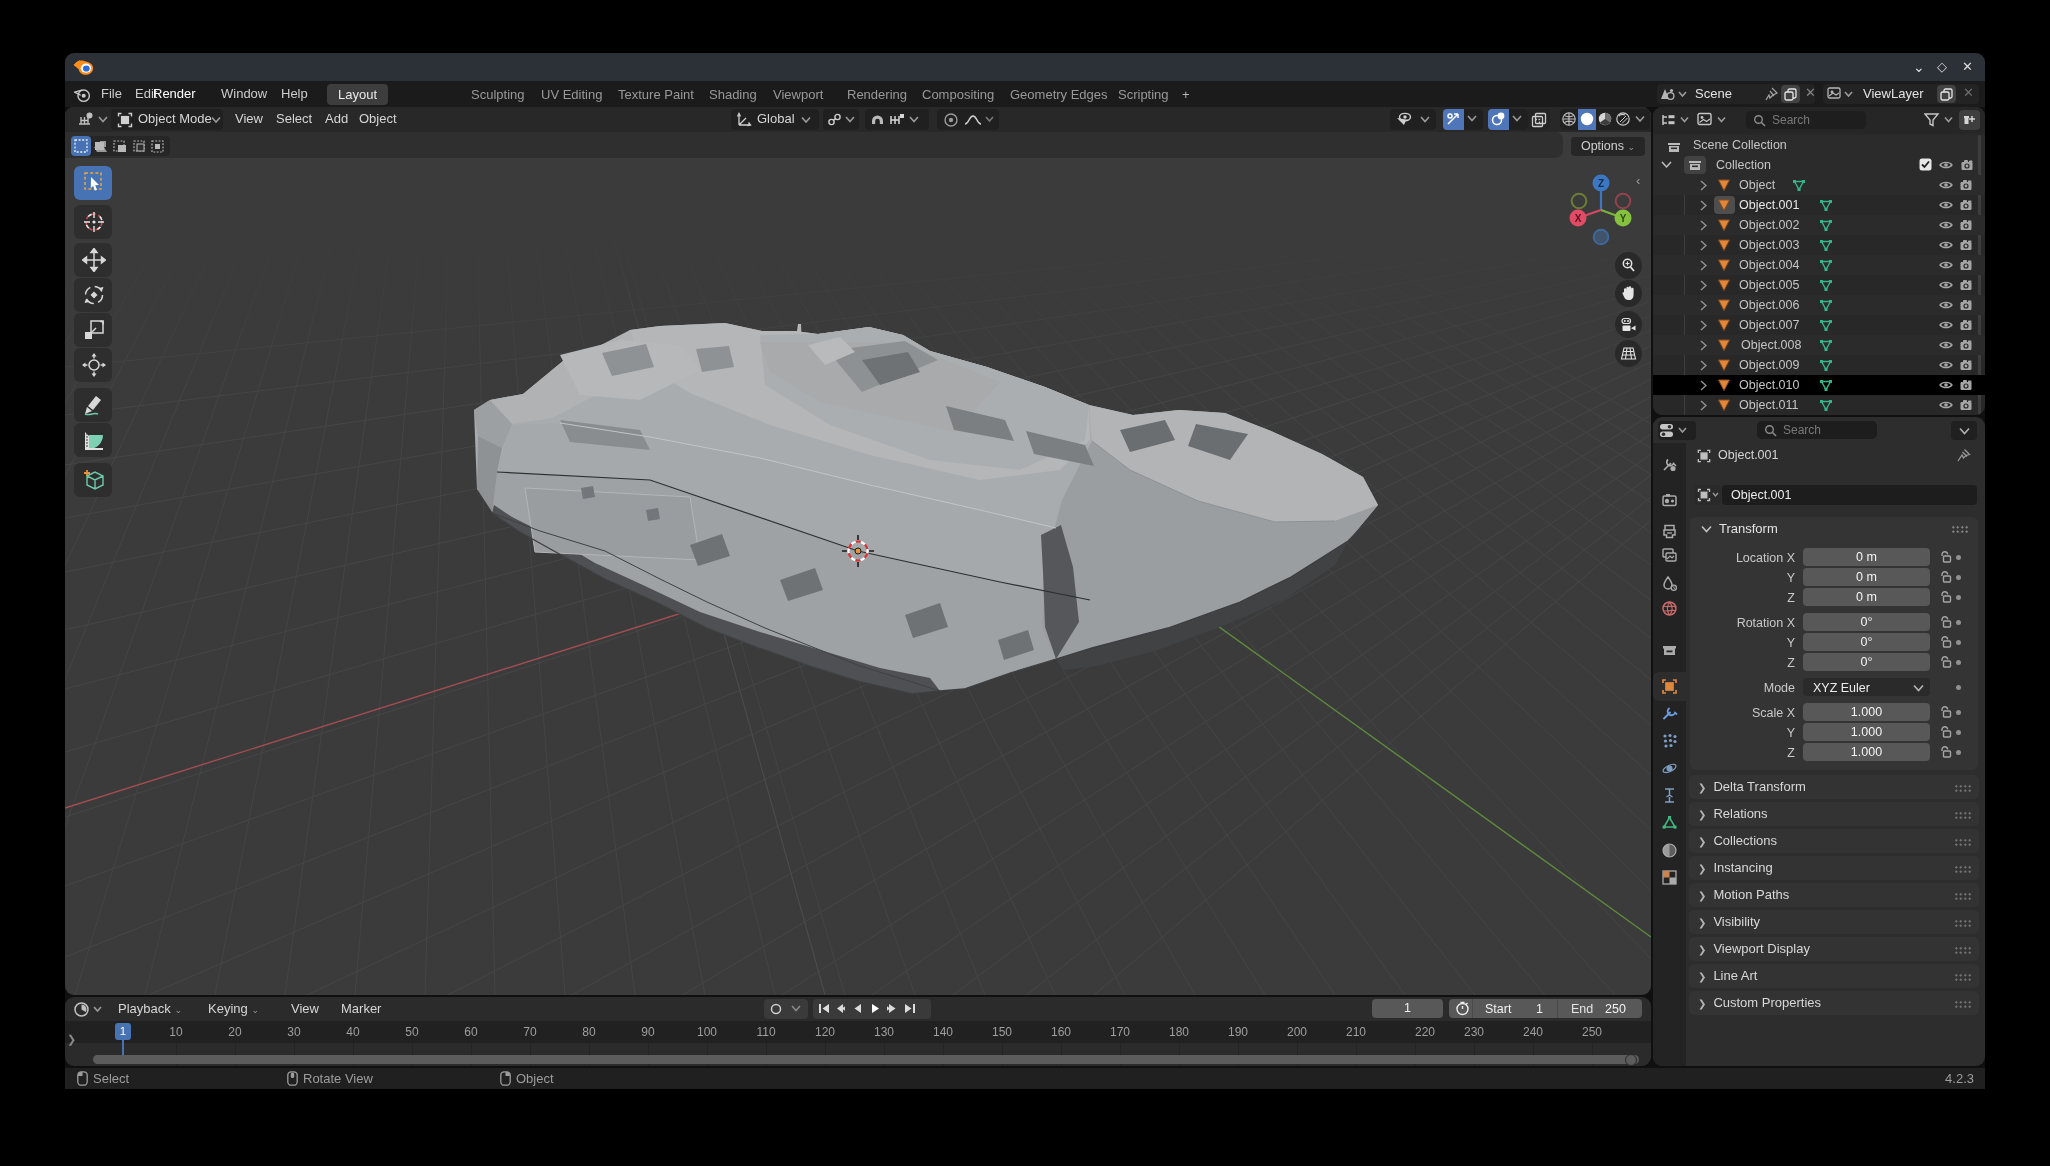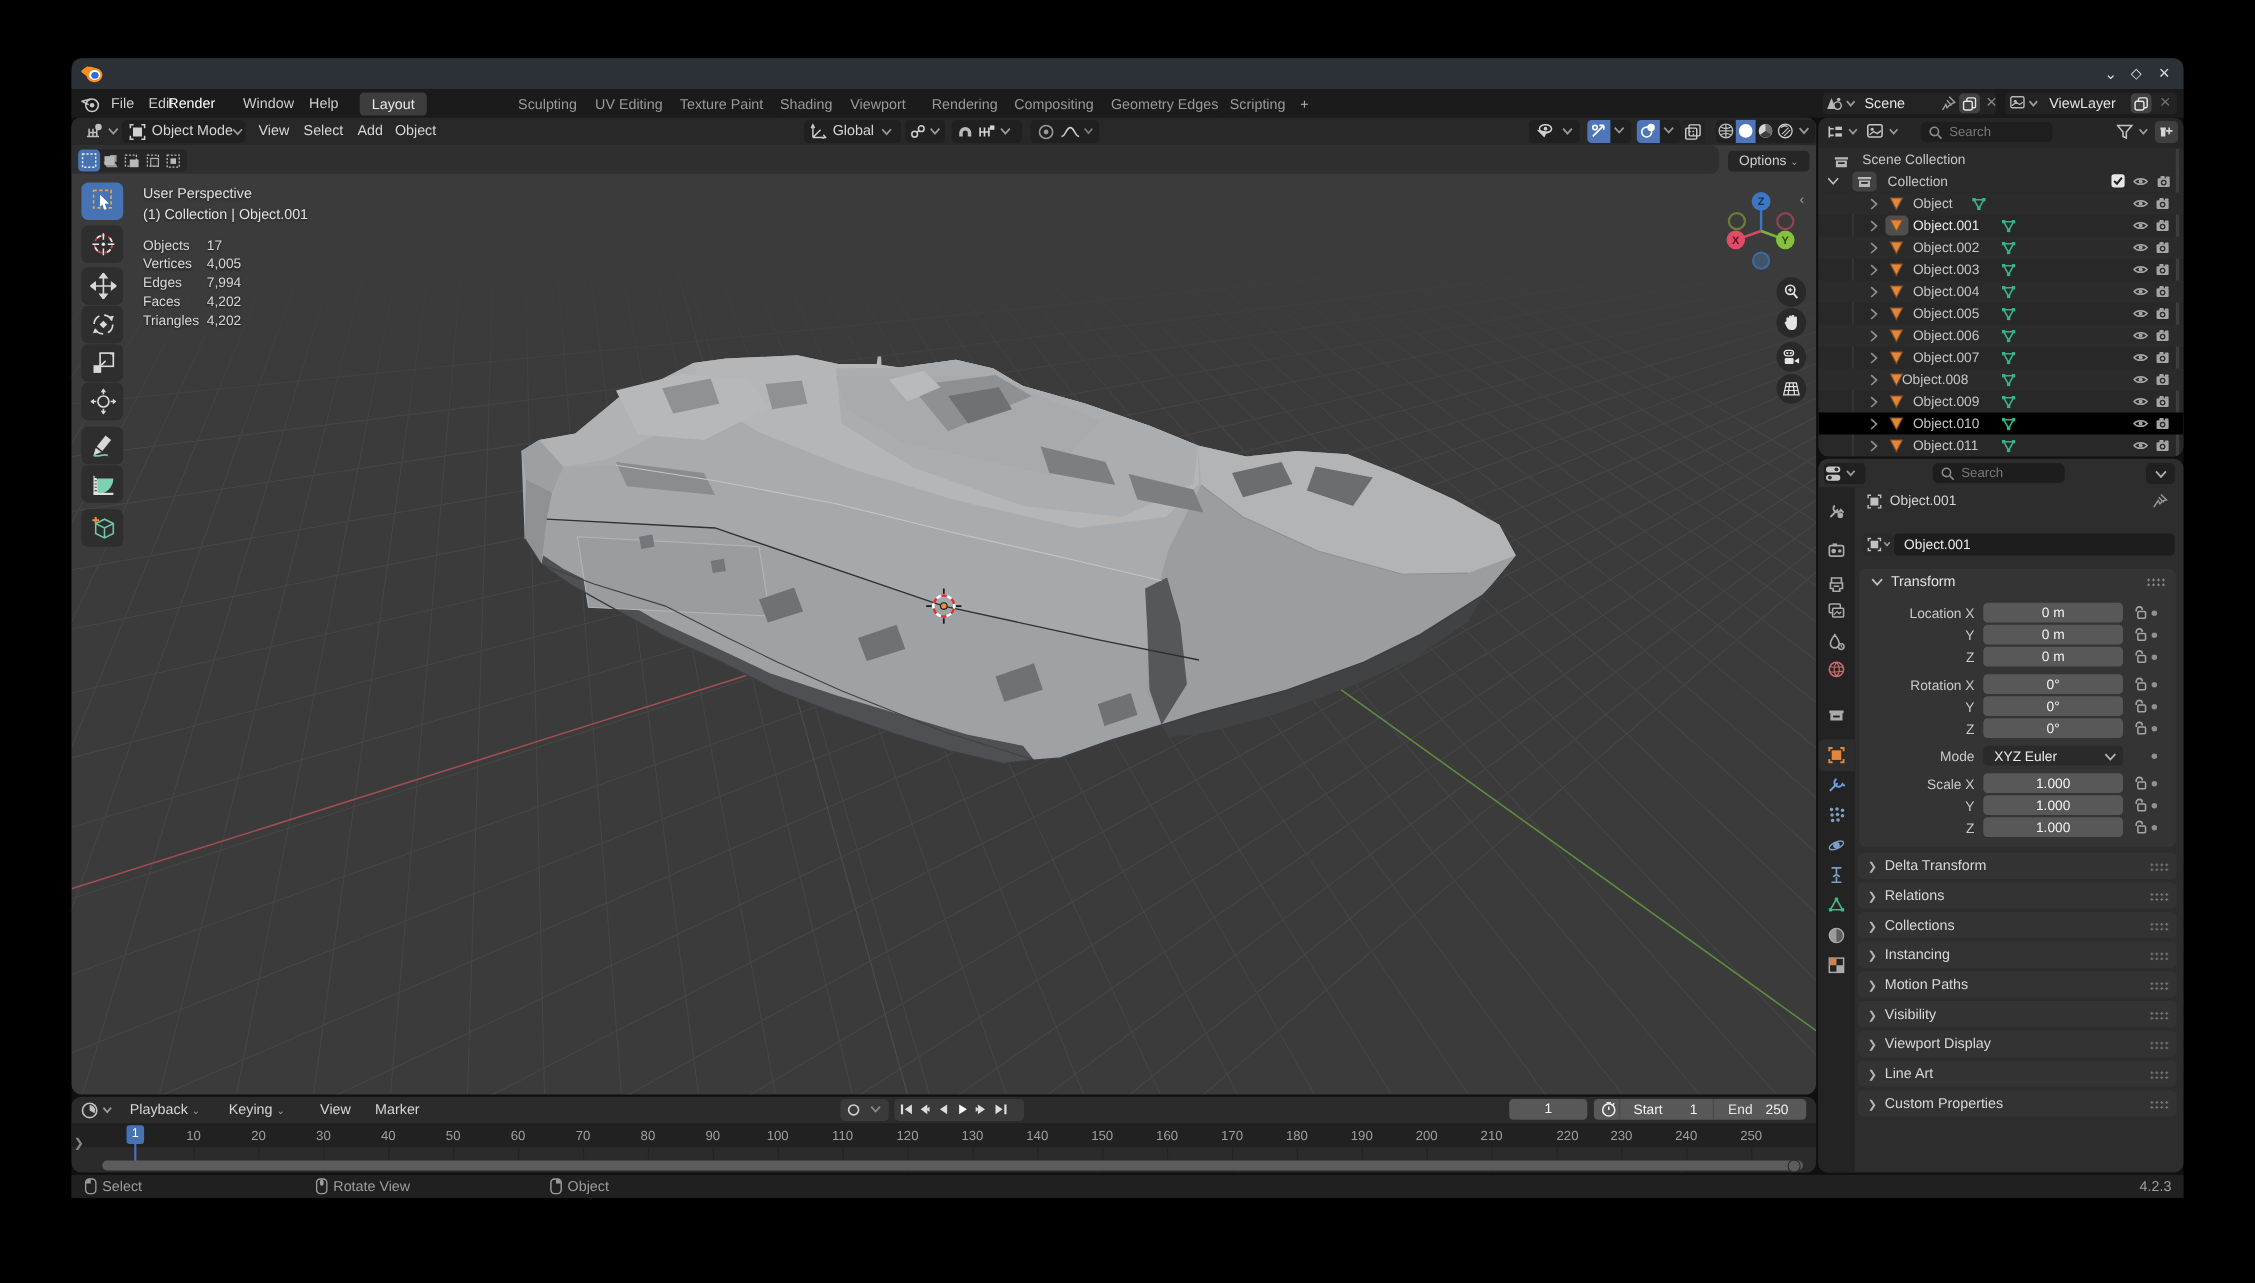--- a/index.html
+++ b/index.html
@@ -351,29 +351,20 @@
           <path d="M4 6 h2 M4 9 h2 M4 12 h2 M4 15 h2 M4 18 h2" stroke="#3b3b3b" stroke-width="1"></path>
         </svg>
       <div class="abs" style="left:9px;top:356px;width:38px;height:34px;background:#2e2e2e;border-radius:6px"></div>
       <svg class="abs" style="left:17px;top:361px" width="24" height="24" viewBox="0 0 24 24">
           <g fill="none" stroke="#6ec9a8" stroke-width="1.4">
             <path d="M5 8 L13 4 L21 8 L21 17 L13 21 L5 17 Z M5 8 L13 12 L21 8 M13 12 L13 21"></path>
           </g>
           <path d="M5 2 v6 M2 5 h6" stroke="#e9913c" stroke-width="1.8"></path>
         </svg>
     </div>
-    <div id="overlay" style="position:absolute;left:65px;top:61px;color:#e2e2e2;font-size:13px;text-shadow:0 1px 2px rgba(0,0,0,.55)">
-      <div>User Perspective</div>
-      <div style="margin-top:4px">(1) Collection | Object.001</div>
-      <div style="margin-top:14px;font-size:12.5px;color:#d8d8d8"><span style="display:inline-block;width:58px">Objects</span>17</div>
-      <div style="font-size:12.5px;color:#d8d8d8;margin-top:3px"><span style="display:inline-block;width:58px">Vertices</span>4,005</div>
-      <div style="font-size:12.5px;color:#d8d8d8;margin-top:3px"><span style="display:inline-block;width:58px">Edges</span>7,994</div>
-      <div style="font-size:12.5px;color:#d8d8d8;margin-top:3px"><span style="display:inline-block;width:58px">Faces</span>4,202</div>
-      <div style="font-size:12.5px;color:#d8d8d8;margin-top:3px"><span style="display:inline-block;width:58px">Triangles</span>4,202</div>
-    </div>
     <svg id="gizmo" class="abs" style="left:1498px;top:65px" width="76" height="76" viewBox="0 0 76 76">
       <g stroke-width="2.2">
           <line x1="38" y1="38" x2="38" y2="11" stroke="#3d77c2"></line>
           <line x1="38" y1="38" x2="15" y2="46" stroke="#d44a62"></line>
           <line x1="38" y1="38" x2="60" y2="46" stroke="#7ab33c"></line>
         </g>
       <circle cx="38" cy="11" r="8.5" fill="#3d77c2"></circle>
         <text x="38" y="14.5" font-size="10" font-weight="bold" fill="#103050" text-anchor="middle">Z</text>
       <circle cx="15" cy="46" r="8.5" fill="#e14b66"></circle>
         <text x="15" y="49.5" font-size="10" font-weight="bold" fill="#5a1020" text-anchor="middle">X</text>
@@ -652,21 +643,21 @@
           <use href="#i-cam"></use>
         </svg>
       </div>
     <div class="olrow" style="top:228px;background:#2b2b2b">
         <svg class="abs" style="left:47px;top:5px" width="7" height="11" viewBox="0 0 7 11">
           <use href="#i-chevr"></use>
         </svg>
         <svg class="abs" style="left:64px;top:3px" width="14" height="14" viewBox="0 0 14 14">
           <use href="#i-tri"></use>
         </svg>
-        <span class="abs" style="left:76px;text-align:center;">Object.008</span>
+        <span class="abs" style="left:88px;text-align:center;">Object.008</span>
         <svg class="abs" style="left:166px;top:3px" width="14" height="14" viewBox="0 0 14 14">
           <use href="#i-data"></use>
         </svg>
         <svg class="abs" style="left:286px;top:3px" width="14" height="14" viewBox="0 0 14 14">
           <use href="#i-eye"></use>
         </svg>
         <svg class="abs" style="left:306px;top:3px" width="14" height="14" viewBox="0 0 14 14">
           <use href="#i-cam"></use>
         </svg>
       </div>

